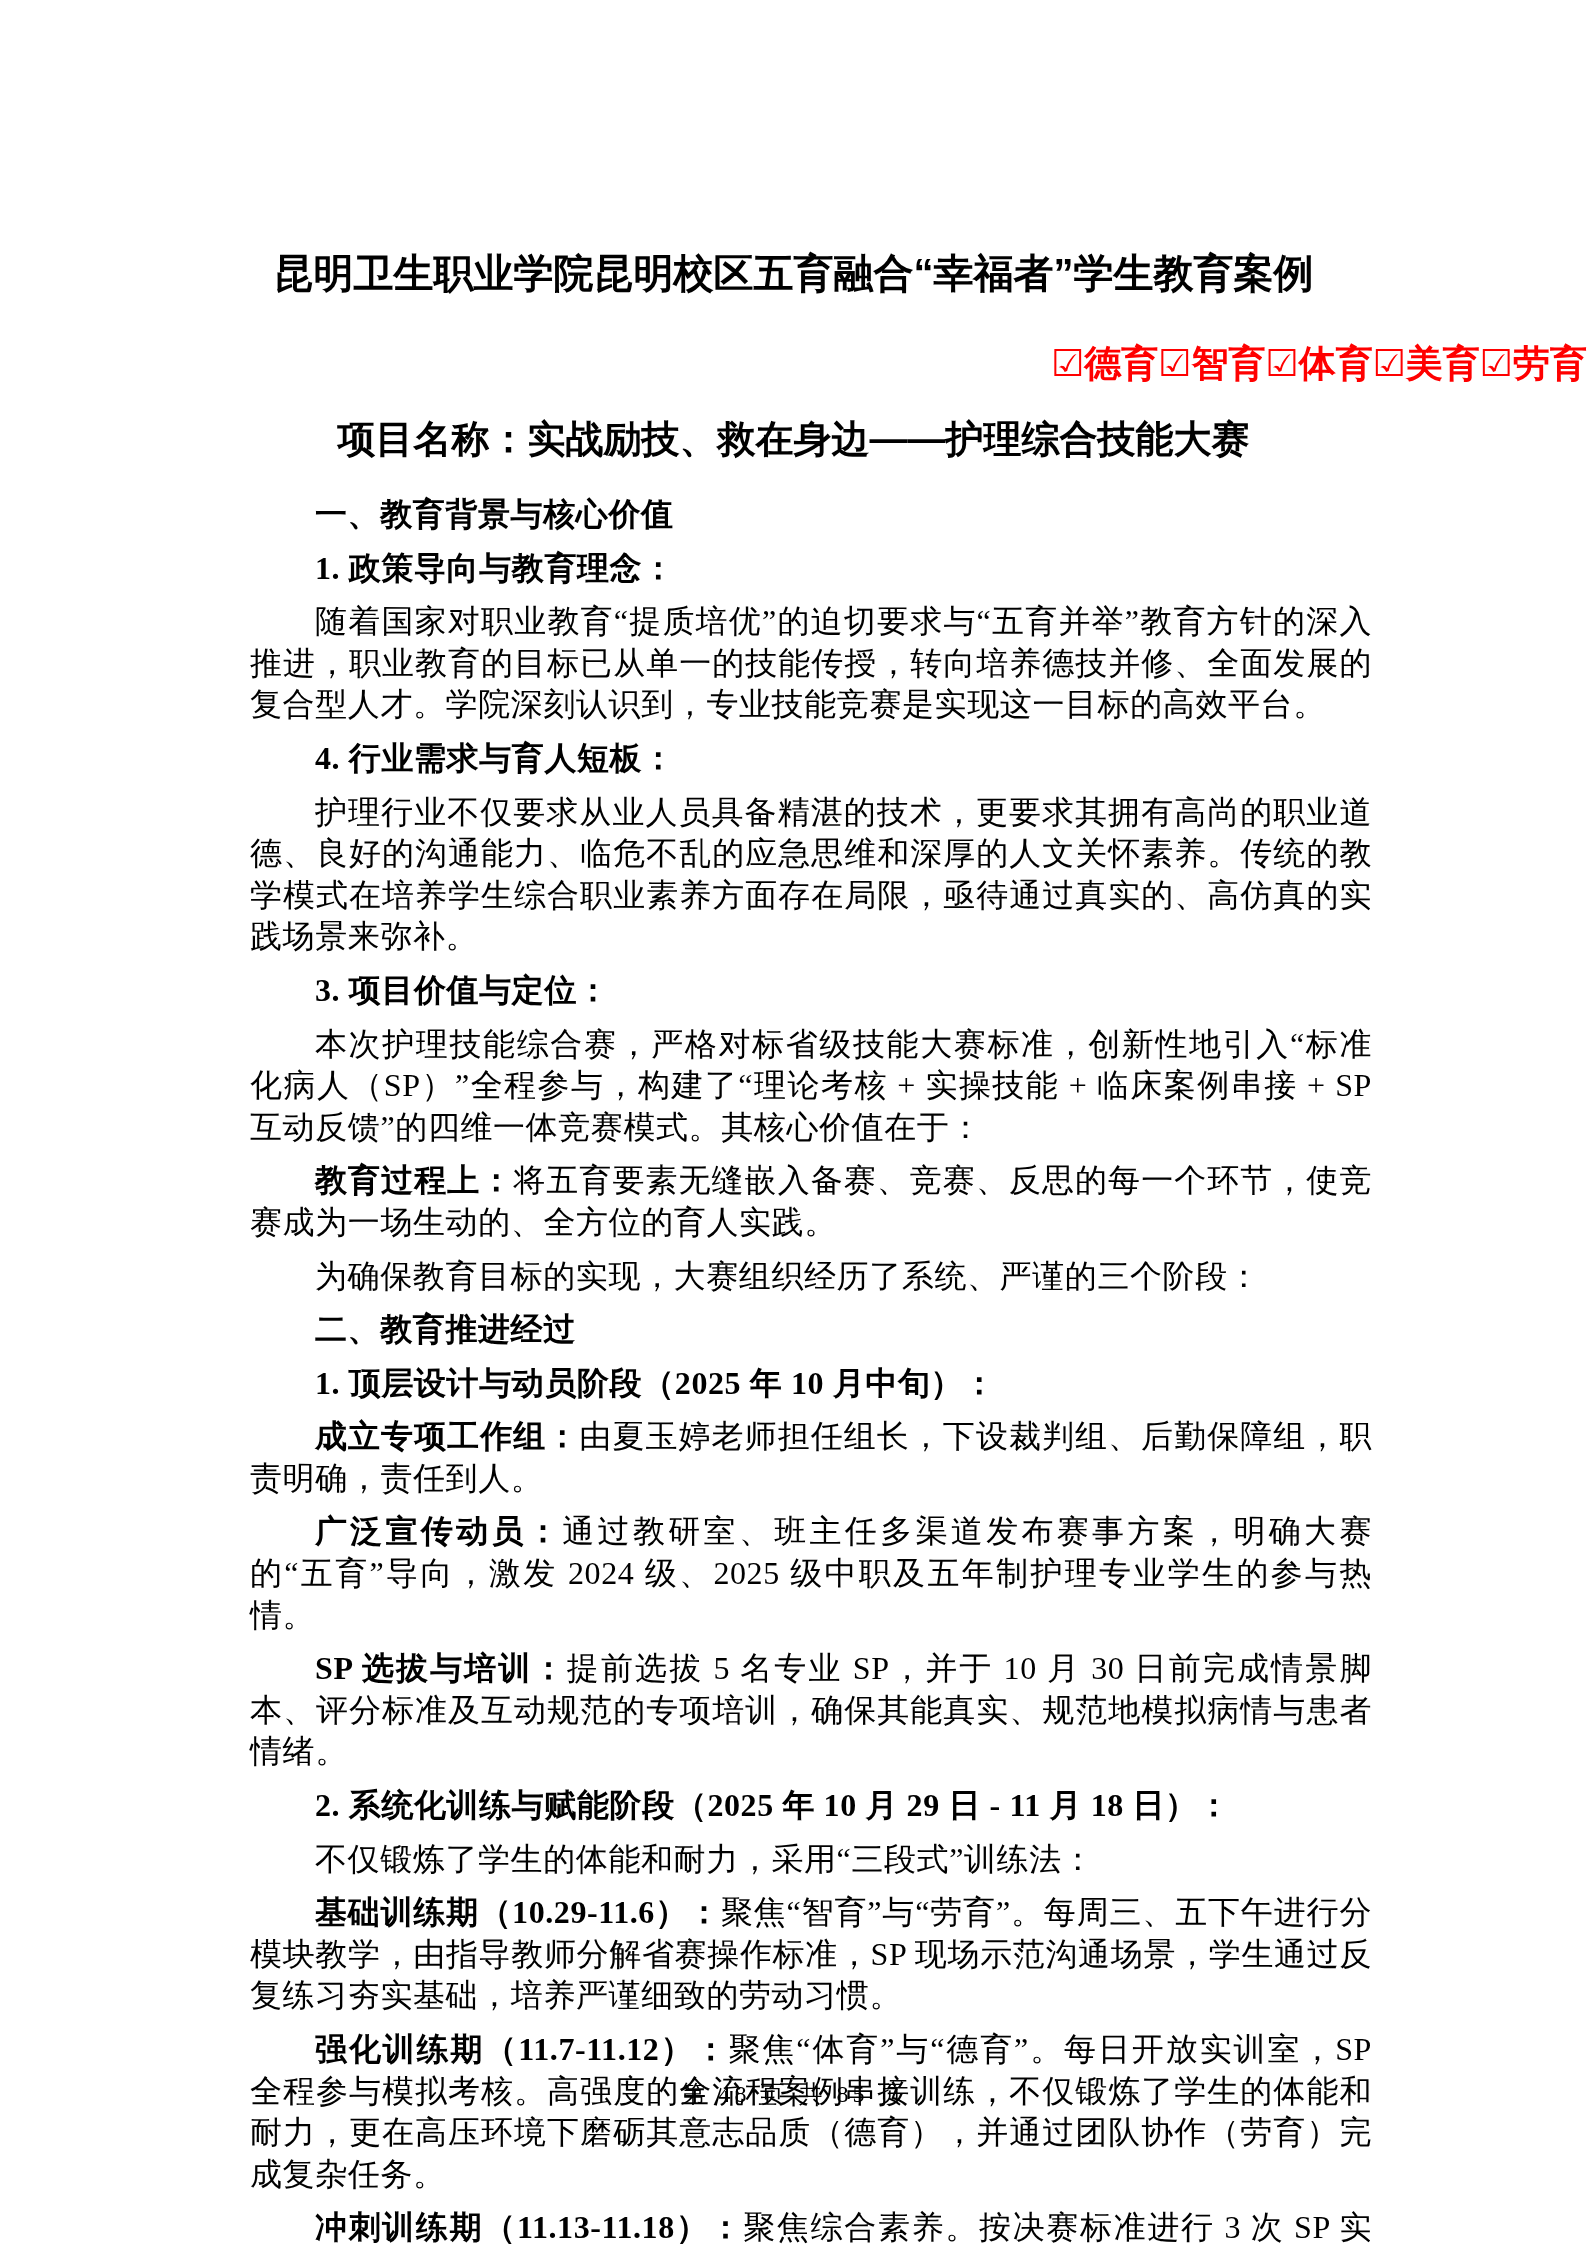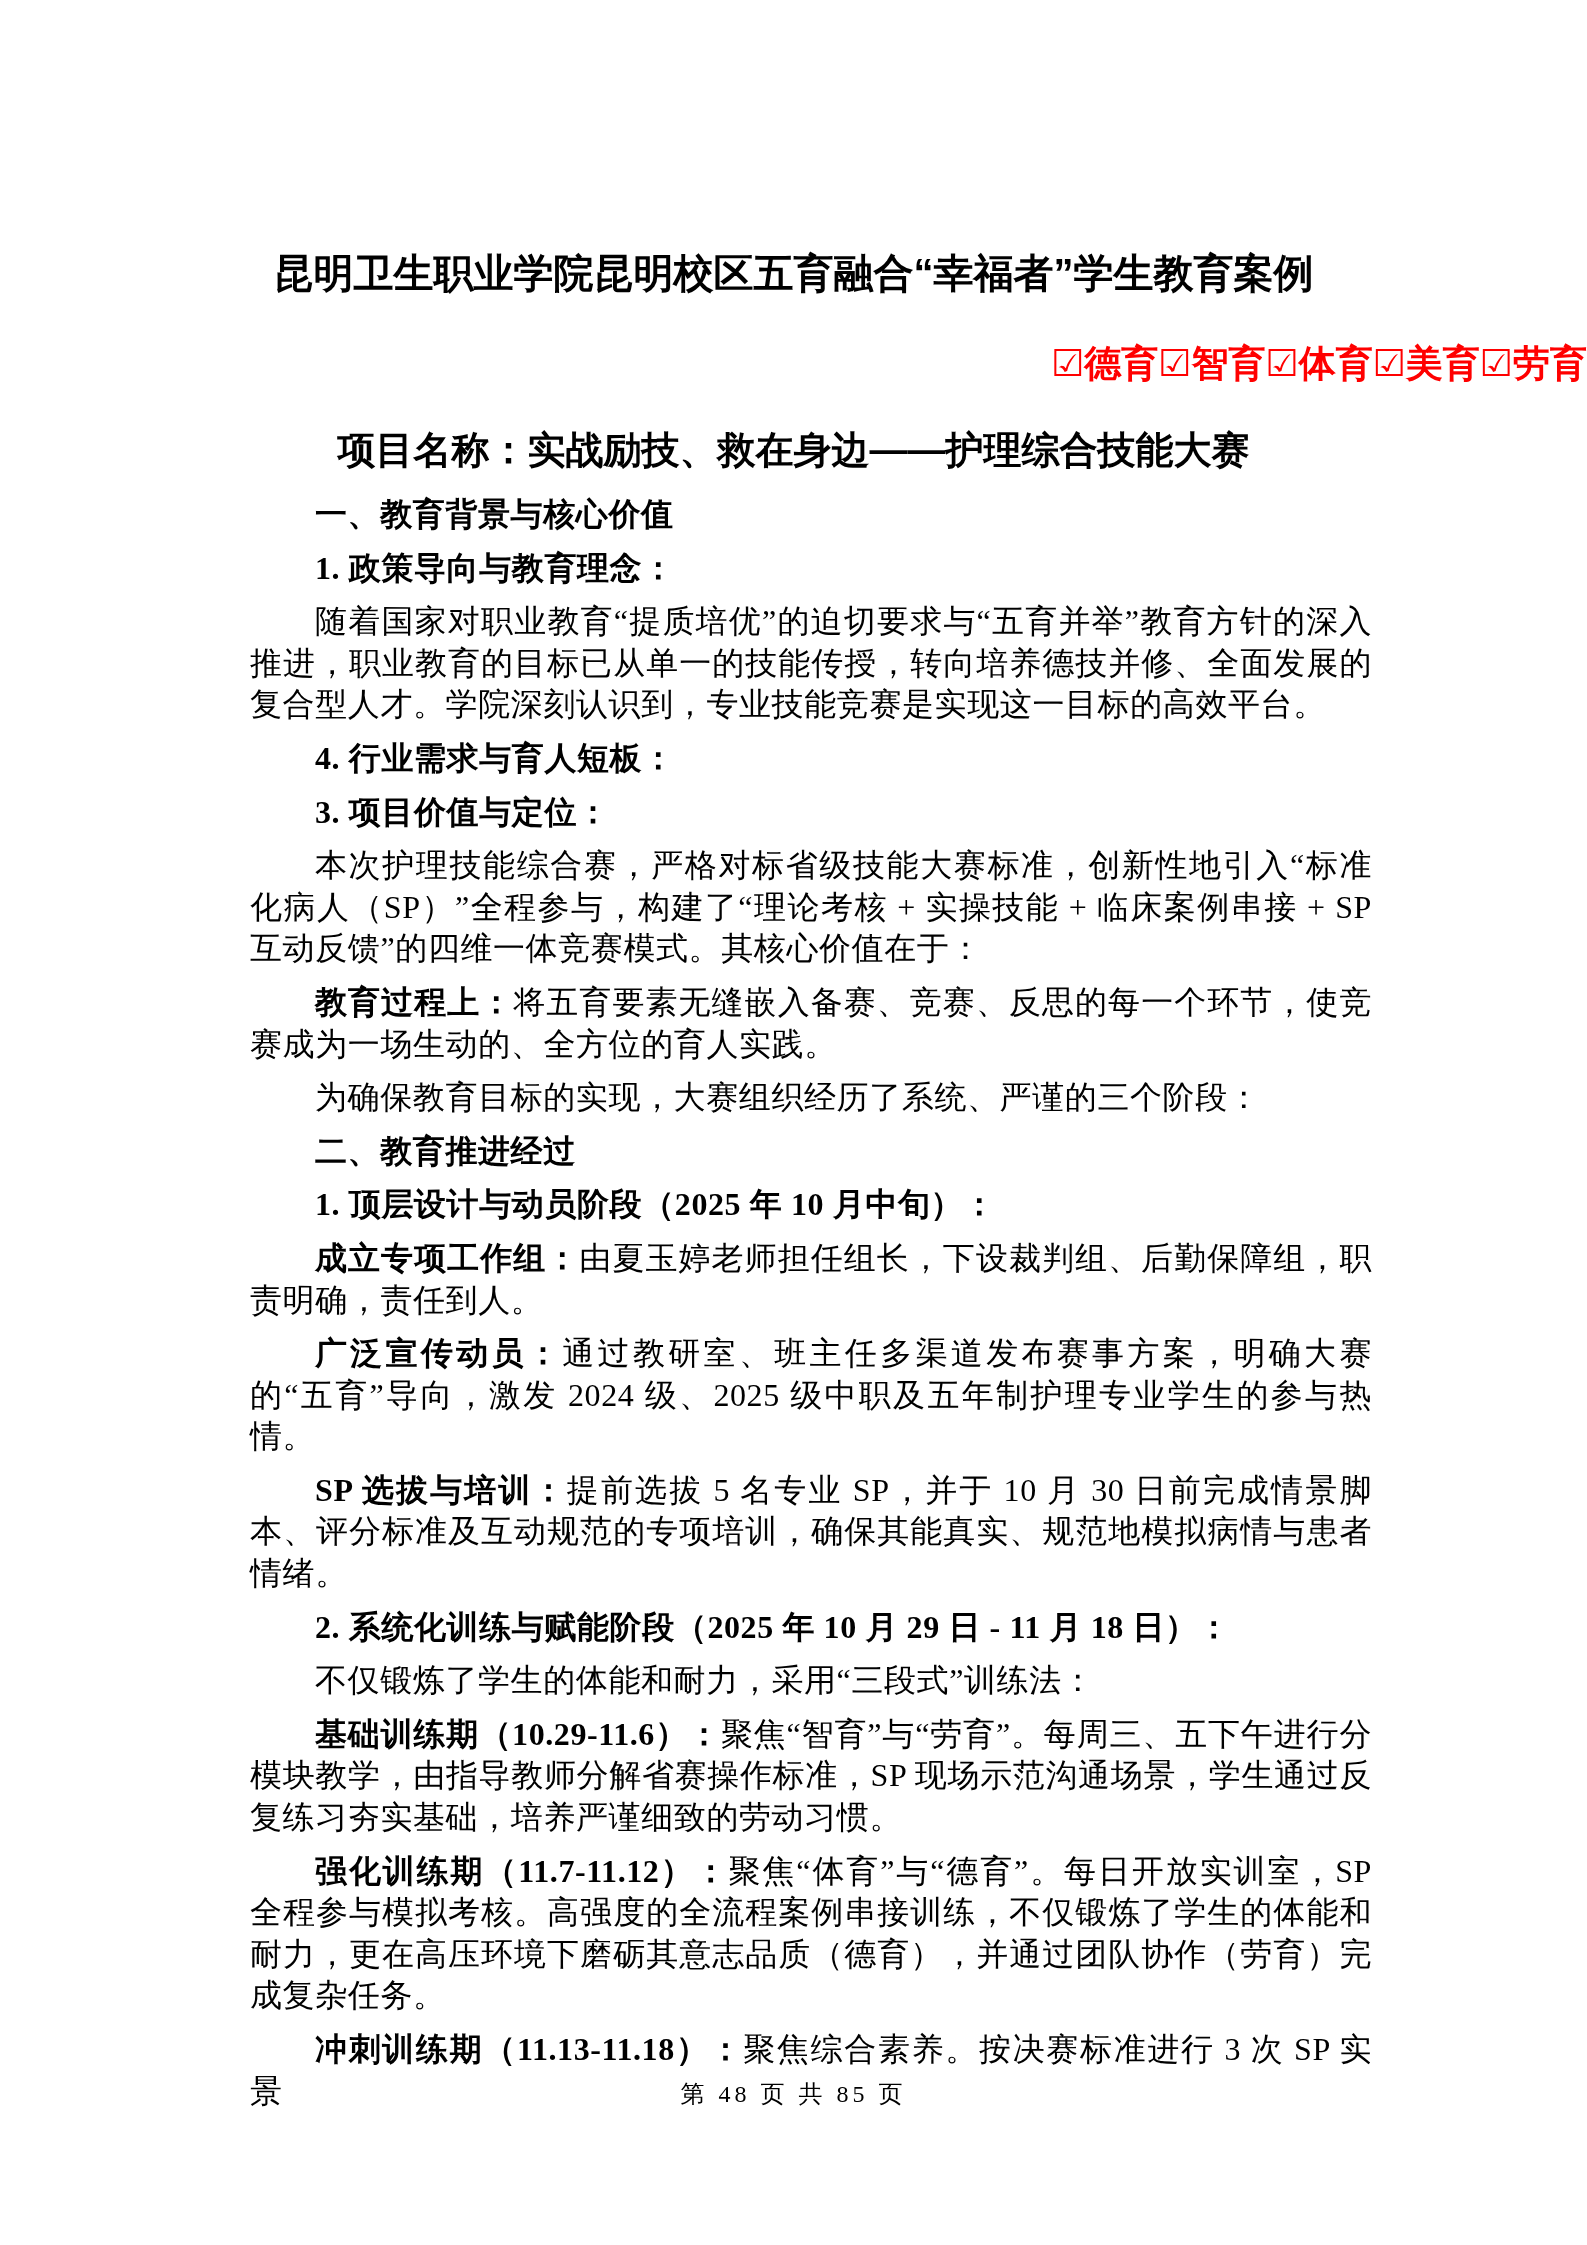--- a/index.html
+++ b/index.html
@@ -38,21 +38,21 @@
     font-weight: 900;
     font-size: 37px;
     line-height: 48px;
   }
   .cat-item { white-space: nowrap; }
   .project-title {
     position: absolute;
     top: 414px;
     left: 0;
     right: 0;
-    margin: 11px;
+    margin: 0;
     text-align: center;
     font-family: "Liberation Sans", "DejaVu Sans", sans-serif;
     font-weight: 900;
     font-size: 38px;
     line-height: 50px;
     color: #000000;
   }
   .doc-body {
     position: absolute;
     top: 482px;
@@ -92,20 +92,21 @@
 
   <div class="category-line" id="categories" style="color: rgb(255, 0, 0);"><span class="cat-item"><span>☑</span><span>德育</span></span><span class="cat-item"><span>☑</span><span>智育</span></span><span class="cat-item"><span>☑</span><span>体育</span></span><span class="cat-item"><span>☑</span><span>美育</span></span><span class="cat-item"><span>☑</span><span>劳育</span></span></div>
 
   <h2 class="project-title">项目名称：实战励技、救在身边——护理综合技能大赛</h2>
 
   <div class="doc-body" id="body-paragraphs">
       <p><b>一、教育背景与核心价值</b></p>
       <p><b>1. 政策导向与教育理念：</b></p>
       <p><span>随着国家对职业教育“提质培优”的迫切要求与“五育并举”教育方针的深入推进，职业教育的目标已从单一的技能传授，转向培养德技并修、全面发展的复合型人才。学院深刻认识到，专业技能竞赛是实现这一目标的高效平台。</span></p>
       <p><b>4. 行业需求与育人短板：</b></p>
+      <p><span>护理行业不仅要求从业人员具备精湛的技术，更要求其拥有高尚的职业道德、良好的沟通能力、临危不乱的应急思维和深厚的人文关怀素养。传统的教学模式在培养学生综合职业素养方面存在局限，亟待通过真实的、高仿真的实践场景来弥补。</span></p>
       <p><b>3. 项目价值与定位：</b></p>
       <p><span>本次护理技能综合赛，严格对标省级技能大赛标准，创新性地引入“标准化病人（SP）”全程参与，构建了“理论考核 + 实操技能 + 临床案例串接 + SP 互动反馈”的四维一体竞赛模式。其核心价值在于：</span></p>
       <p><b>教育过程上：</b><span>将五育要素无缝嵌入备赛、竞赛、反思的每一个环节，使竞赛成为一场生动的、全方位的育人实践。</span></p>
       <p><span>为确保教育目标的实现，大赛组织经历了系统、严谨的三个阶段：</span></p>
       <p><b>二、教育推进经过</b></p>
       <p><b>1. 顶层设计与动员阶段（2025 年 10 月中旬）：</b></p>
       <p><b>成立专项工作组：</b><span>由夏玉婷老师担任组长，下设裁判组、后勤保障组，职责明确，责任到人。</span></p>
       <p><b>广泛宣传动员：</b><span>通过教研室、班主任多渠道发布赛事方案，明确大赛的“五育”导向，激发 2024 级、2025 级中职及五年制护理专业学生的参与热情。</span></p>
       <p><b>SP 选拔与培训：</b><span>提前选拔 5 名专业 SP，并于 10 月 30 日前完成情景脚本、评分标准及互动规范的专项培训，确保其能真实、规范地模拟病情与患者情绪。</span></p>
       <p><b>2. 系统化训练与赋能阶段（2025 年 10 月 29 日 - 11 月 18 日）：</b></p>

